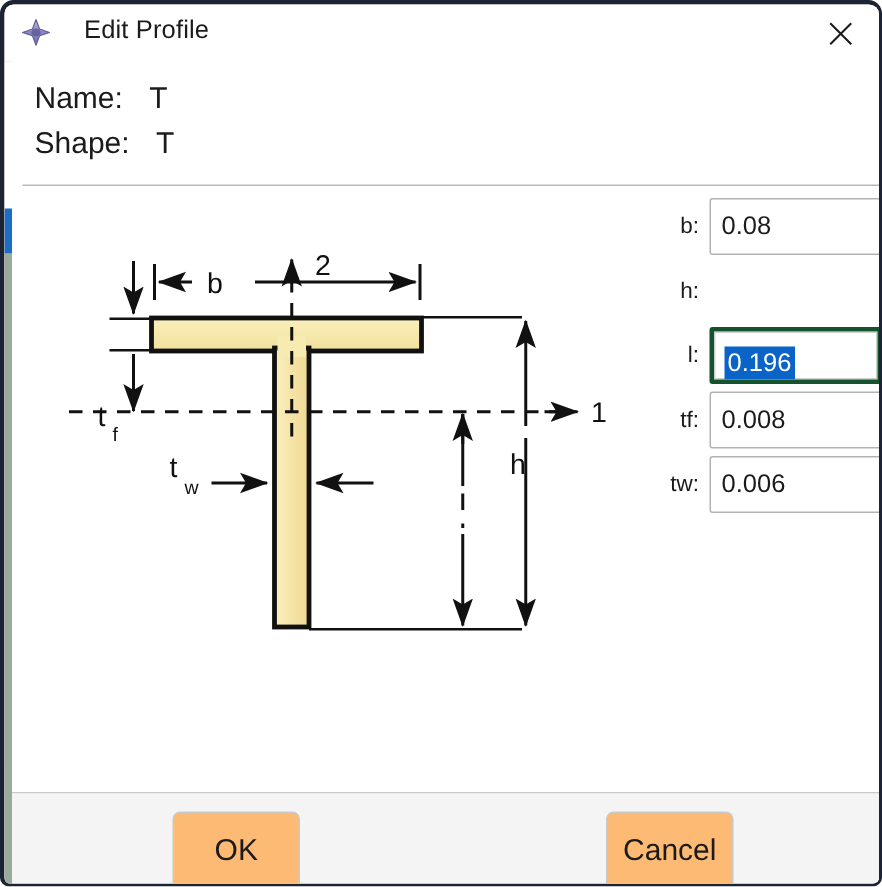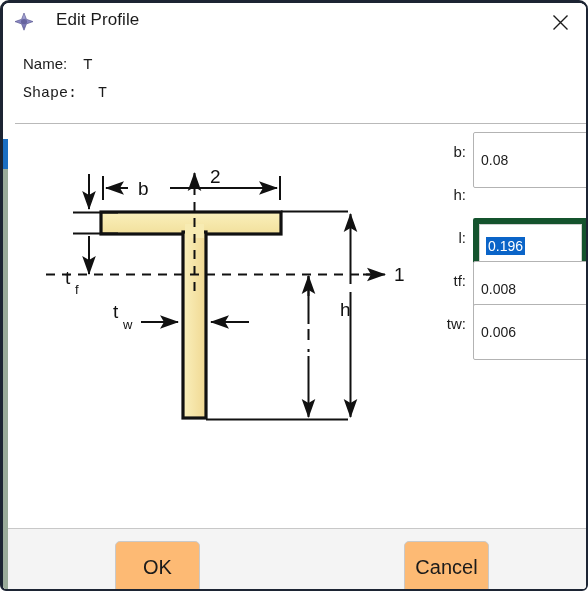--- a/index.html
+++ b/index.html
@@ -48,25 +48,25 @@
   #close-btn{
     position:absolute;right:4px;top:2px;width:44px;height:34px;
     display:flex;align-items:center;justify-content:center;
     cursor:default;
   }
   #close-btn svg{display:block;}
 
   
   .info-row{
     position:absolute;left:20px;
-    font-size:15px;color:#1b1b1b;
+    font-size:20px;color:#1b1b1b;
     white-space:nowrap;
   }
   #row-name{top:52px;}
-  #row-shape{top:82px;font-family:Liberation Mono, monospace;}
+  #row-shape{top:82px;}
   .info-label{display:inline-block;}
   .info-value{display:inline-block;margin-left:12px;color:#1b1b1b;}
 
   #hr-top{
     position:absolute;left:12px;top:120px;right:0;height:1px;
     background:#b9b9b9;
   }
 
   
   #left-strip{
@@ -97,33 +97,34 @@
     position:absolute;
     left:420px;width:160px;height:38px;
   }
   .field-label{
     position:absolute;left:0;top:50%;transform:translateY(-50%);
     width:38px;text-align:right;
     font-size:15px;color:#1b1b1b;
     white-space:nowrap;
   }
   .field-box{
-    position:absolute;left:45px;top:0;width:115px;height:56px;
+    position:absolute;left:45px;top:0;width:115px;height:38px;
     box-sizing:border-box;
     background:#ffffff;
     border:1px solid #b3b3b3;
     border-radius:2px;
     display:flex;align-items:center;
     padding-left:7px;
-    font-size:14px;color:#1b1b1b;
+    font-size:17px;color:#1b1b1b;
     overflow:hidden;
   }
   .field-box.focused{
-    border:6px solid #14532d;
+    border:3px solid #14532d;
     box-shadow:inset 0 0 0 1px #cfcfcf;
+    align-items:flex-end;
   }
   .field-text{white-space:nowrap;}
   .field-text.selected{
     background:#0a64c8;color:#ffffff;
     padding:1px 2px;
   }
 
   
   #diagram{
     position:absolute;left:10px;top:40px;width:410px;height:320px;

